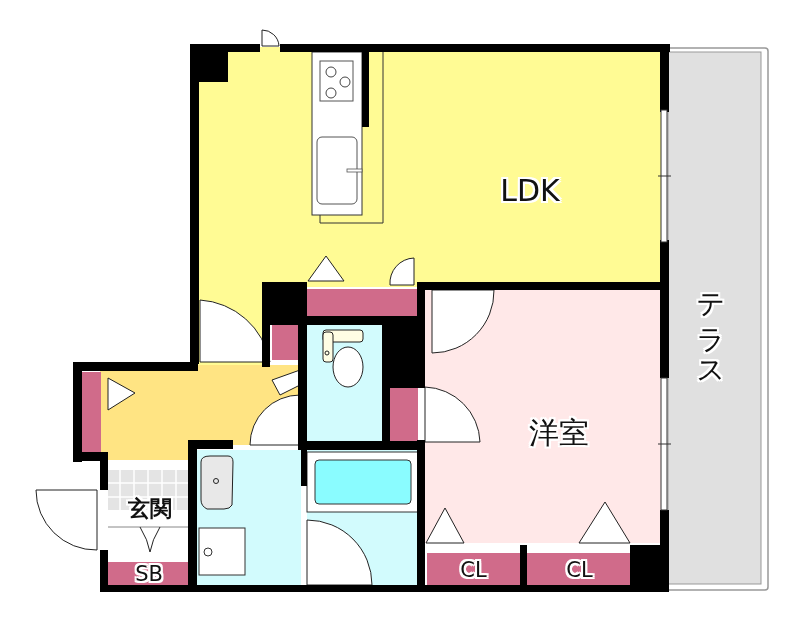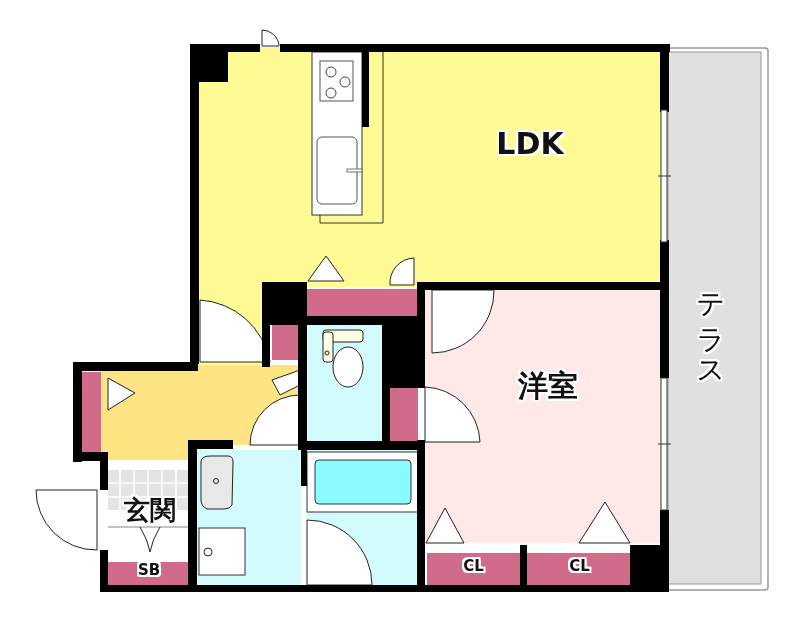--- a/index.html
+++ b/index.html
@@ -1,22 +1,22 @@
 <!DOCTYPE html>
 <html><head>
 <meta charset="utf-8">
 <style>
   html,body{margin:0;padding:0;background:#ffffff;}
   body{width:800px;height:621px;overflow:hidden;position:relative;font-family:"DejaVu Sans","Liberation Sans",sans-serif;}
   svg{position:absolute;left:0;top:0;}
   .lbl{position:absolute;font-family:"DejaVu Sans","Liberation Sans",sans-serif;color:#111;text-align:center;line-height:1.05;
        text-shadow:-2px -2px 0 #fff,2px -2px 0 #fff,-2px 2px 0 #fff,2px 2px 0 #fff,0 2px 0 #fff,0 -2px 0 #fff,2px 0 0 #fff,-2px 0 0 #fff;}
-  .big{font-size:30px;font-weight:bold;}
-  .med{font-size:26px;font-weight:bold;}
-  .small{font-size:15px;font-weight:bold;}
+  .big{font-size:30px;font-weight:normal;margin-top:47px;}
+  .med{font-size:22px;font-weight:bold;}
+  .small{font-size:21px;font-weight:normal;}
   .vert{writing-mode:vertical-rl;font-size:28px;letter-spacing:2px;}
 </style>
 </head>
 <body>
 
 <svg width="800" height="621" viewBox="0 0 800 621">
 
   <g>
     <rect x="666" y="48" width="102" height="542" fill="#ffffff" stroke="#999" stroke-width="1.5" rx="3"></rect>
     <rect x="668" y="52" width="93" height="532" fill="#e0e0e0" stroke="#999" stroke-width="1"></rect>
@@ -148,21 +148,21 @@
     <rect x="661" y="378" width="6" height="132"></rect>
   </g>
   <line x1="658" y1="176" x2="671" y2="176" stroke="#333"></line>
   <line x1="658" y1="444" x2="671" y2="444" stroke="#333"></line>
 </svg>
 
 <div class="lbl big" style="left:470px;top:128px;width:120px;">
   <div>LDK</div>
 </div>
 
-<div class="lbl big" style="left:488px;top:370px;width:120px;">
+<div class="lbl big" style="left:469px;top:370px;width:120px;text-align:right;">
   <div>洋室</div>
 </div>
 
 <div class="lbl med" style="left:110px;top:497px;width:80px;">玄関</div>
 
 <div class="lbl vert" style="left:696px;top:275px;">テラス</div>
 
 <div class="lbl small" style="left:108px;top:563px;width:82px;">SB</div>
 <div class="lbl small" style="left:427px;top:559px;width:93px;">CL</div>
 <div class="lbl small" style="left:527px;top:559px;width:105px;">CL</div>

